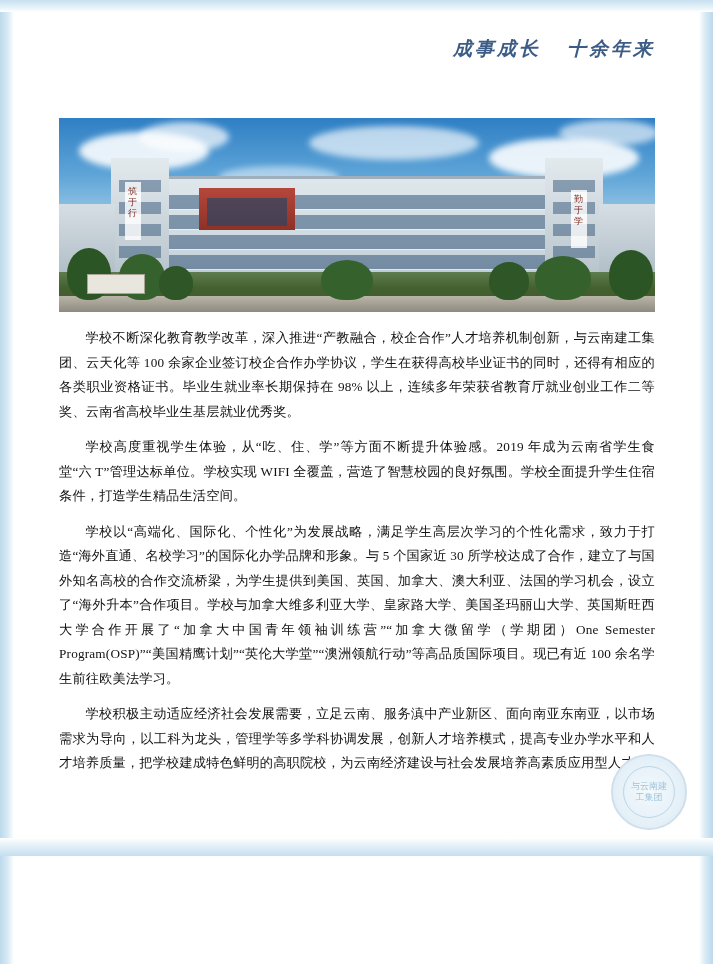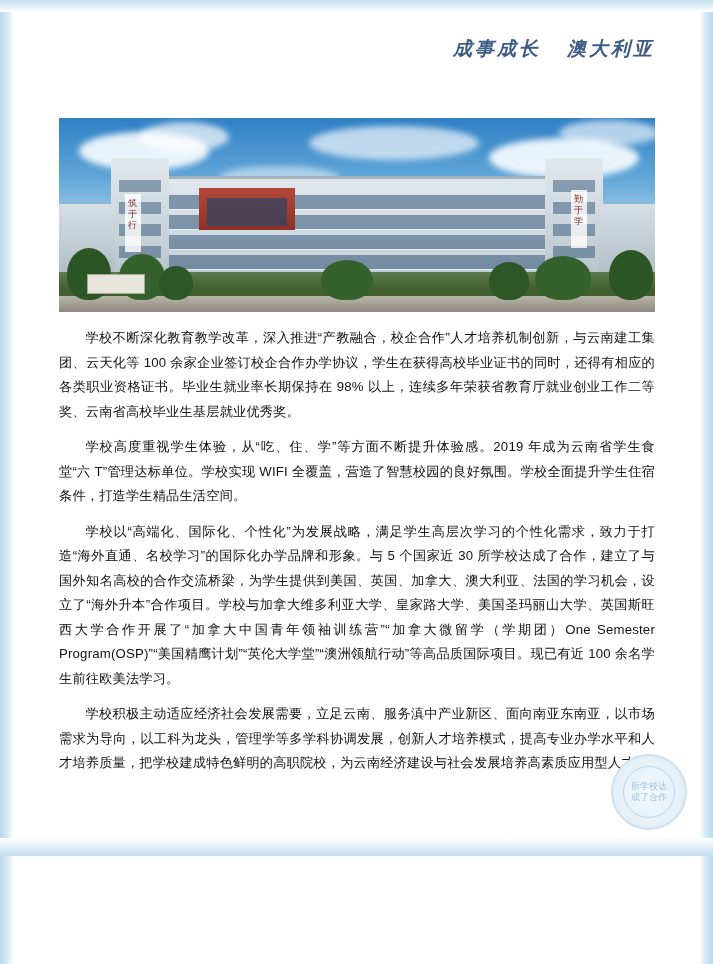--- a/index.html
+++ b/index.html
@@ -158,21 +158,21 @@
     background: rgba(255,255,255,.82);
     color: #7d2a22;
     font-family: "DejaVu Serif", serif;
     font-size: 9px;
     line-height: 11px;
     text-align: center;
     padding-top: 4px;
     box-sizing: border-box;
     letter-spacing: 1px;
   }
-  .plaque-l { left: 66px; top: 76px; }
+  .plaque-l { left: 66px; top: 64px; }
   .plaque-r { left: 512px; top: 72px; }
   .tree {
     position: absolute;
     bottom: 12px;
     background: #35622c;
     border-radius: 50% 50% 45% 45%;
   }
   .t1 { left: 60px;  width: 46px; height: 46px; }
   .t2 { left: 100px; width: 34px; height: 34px; background:#2e5626;}
   .t3 { left: 262px; width: 52px; height: 40px; }
@@ -190,21 +190,21 @@
 
   
   .article {
     position: absolute;
     left: 59px;
     top: 326px;
     width: 596px;
   }
   .article p {
     margin: 0 0 11px 0;
-    font-family: Liberation Sans, sans-serif;
+    font-family: Liberation Serif, serif;
     font-size: 13.2px;
     line-height: 24.5px;
     color: #111111;
     text-align: justify;
     text-justify: inter-ideograph;
     text-indent: 2em;
     letter-spacing: 0.2px;
   }
 
   
@@ -251,21 +251,21 @@
 
 <div class="page">
 
   <div class="edge-left"></div>
   <div class="edge-right"></div>
   <div class="edge-top"></div>
   <div class="edge-bottom"></div>
 
   <div class="header-art">
     <span>成事成长</span>
-    <span>澳大利亚</span>
+    <span>十余年来</span>
   </div>
 
   <div class="hero">
     <div class="sky"></div>
     <div class="cloud c1"></div>
     <div class="cloud c2"></div>
     <div class="cloud c3"></div>
     <div class="cloud c4"></div>
     <div class="cloud c5"></div>
     <div class="cloud c6"></div>
@@ -314,17 +314,17 @@
   </div>
 
   <div class="article">
     <p>学校不断深化教育教学改革，深入推进“产教融合，校企合作”人才培养机制创新，与云南建工集团、云天化等 100 余家企业签订校企合作办学协议，学生在获得高校毕业证书的同时，还得有相应的各类职业资格证书。毕业生就业率长期保持在 98% 以上，连续多年荣获省教育厅就业创业工作二等奖、云南省高校毕业生基层就业优秀奖。</p>
     <p>学校高度重视学生体验，从“吃、住、学”等方面不断提升体验感。2019 年成为云南省学生食堂“六 T”管理达标单位。学校实现 WIFI 全覆盖，营造了智慧校园的良好氛围。学校全面提升学生住宿条件，打造学生精品生活空间。</p>
     <p>学校以“高端化、国际化、个性化”为发展战略，满足学生高层次学习的个性化需求，致力于打造“海外直通、名校学习”的国际化办学品牌和形象。与 5 个国家近 30 所学校达成了合作，建立了与国外知名高校的合作交流桥梁，为学生提供到美国、英国、加拿大、澳大利亚、法国的学习机会，设立了“海外升本”合作项目。学校与加拿大维多利亚大学、皇家路大学、美国圣玛丽山大学、英国斯旺西大学合作开展了“加拿大中国青年领袖训练营”“加拿大微留学（学期团）One Semester Program(OSP)”“美国精鹰计划”“英伦大学堂”“澳洲领航行动”等高品质国际项目。现已有近 100 余名学生前往欧美法学习。</p>
     <p>学校积极主动适应经济社会发展需要，立足云南、服务滇中产业新区、面向南亚东南亚，以市场需求为导向，以工科为龙头，管理学等多学科协调发展，创新人才培养模式，提高专业办学水平和人才培养质量，把学校建成特色鲜明的高职院校，为云南经济建设与社会发展培养高素质应用型人才。</p>
   </div>
 
   <div class="seal">
-    <div class="seal-inner">所学校达成了合作</div>
+    <div class="seal-inner">与云南建工集团</div>
   </div>
 
   <div class="page-number"></div>
 </div>
 
 </body></html>

